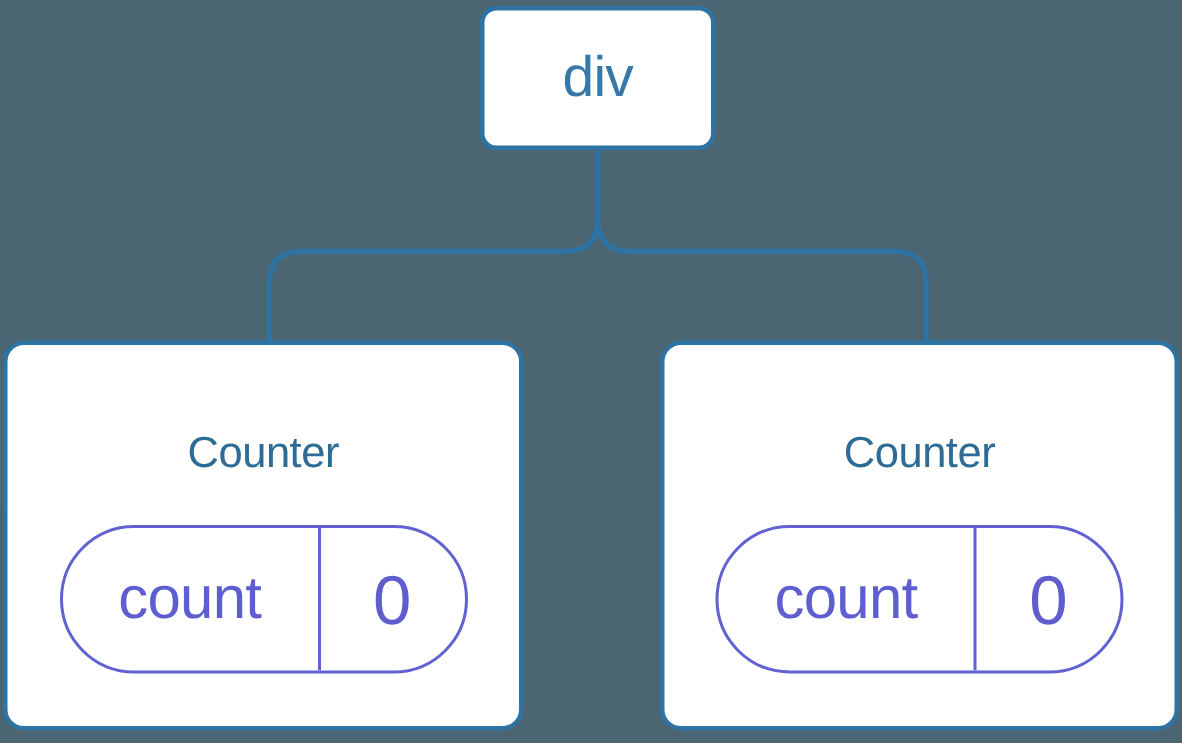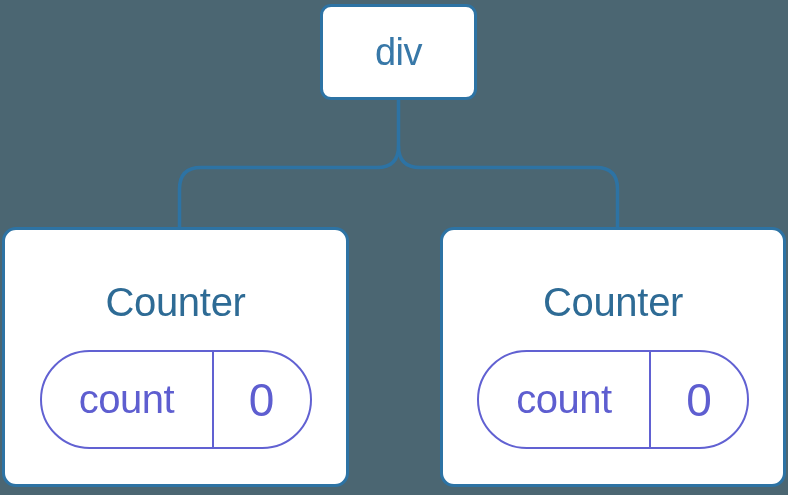--- a/index.html
+++ b/index.html
@@ -55,21 +55,21 @@
     border: 3px solid var(--node-border, #2d73a4);
     border-radius: 14px;
   }
   .card.left  { left: 2px;   width: 347px; }
   .card.right { left: 440px; width: 346px; }
   .card-title {
     margin-top: 50px;
     height: 44px;
     line-height: 44px;
     text-align: center;
-    font-size: 40px;
+    font-size: 29px;
     font-weight: 500;
     color: var(--card-title, #2e6b95);
     letter-spacing: -0.3px;
   }
   .state-pill {
     margin: 26px auto 0;
     width: 272px;
     height: 99px;
     box-sizing: border-box;
     border: 2px solid var(--state-accent, #6161d2);

